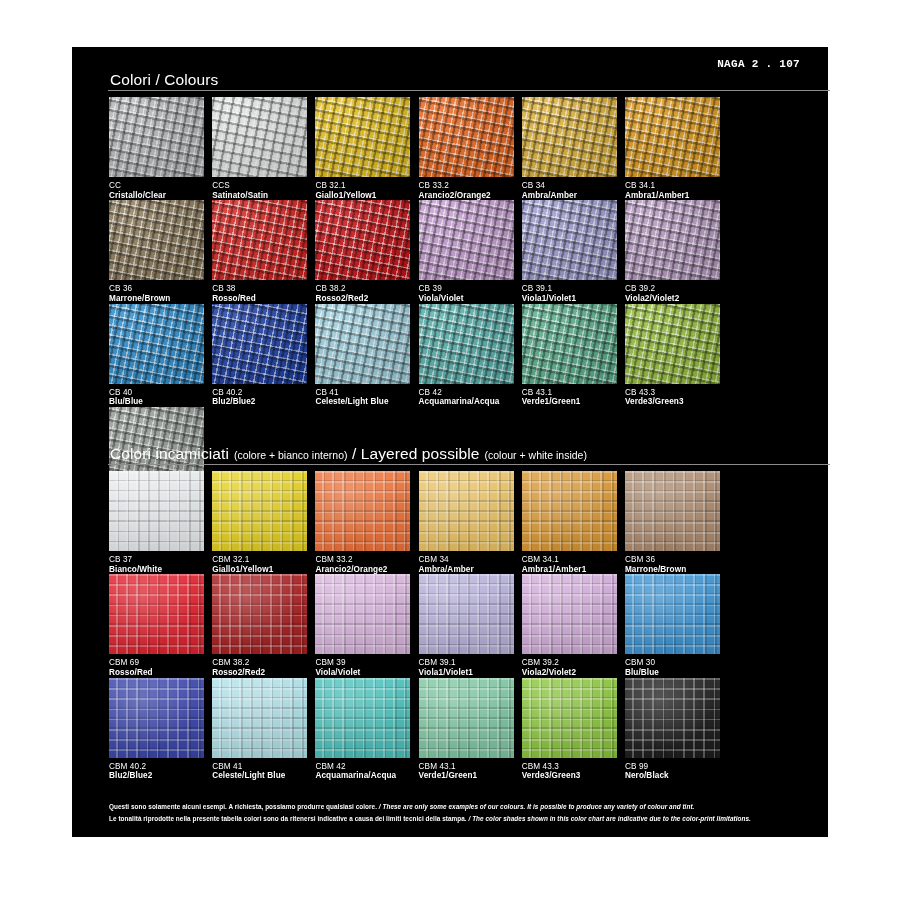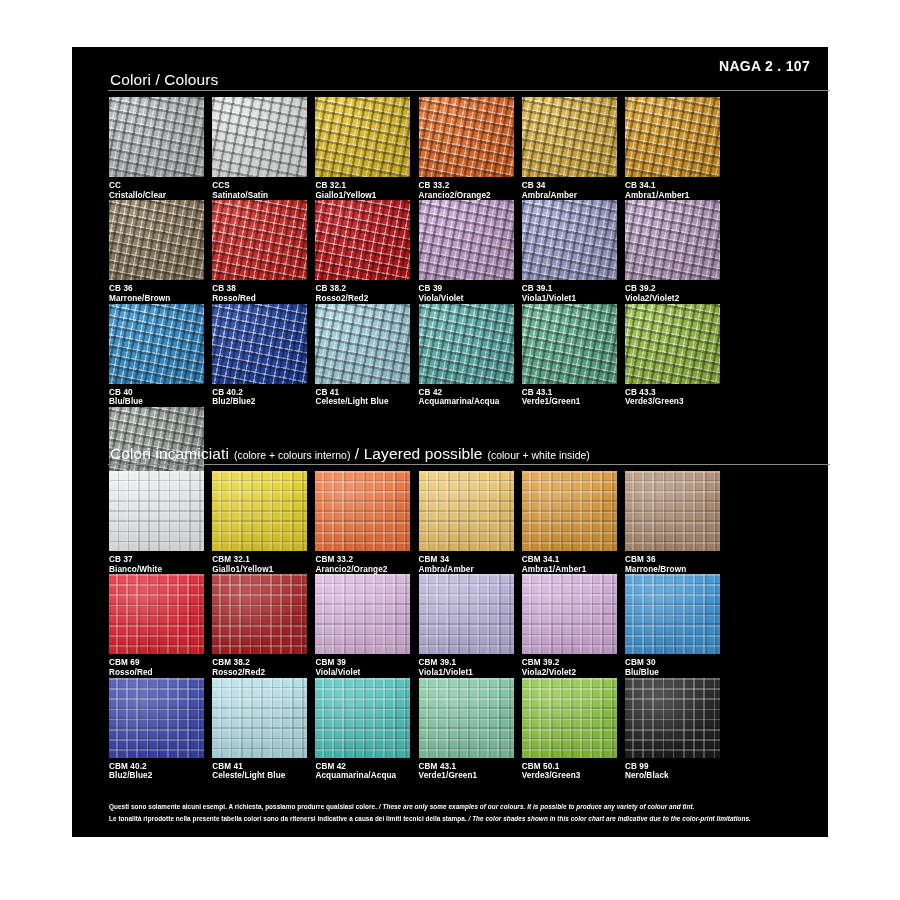--- a/index.html
+++ b/index.html
@@ -29,27 +29,27 @@
     top: 47px;
     width: 756px;
     height: 790px;
     background: #000000;
     box-sizing: border-box;
   }
 
   
   #doc-code {
     position: absolute;
-    right: 18px;
+    right: 28px;
     top: 11px;
     color: #ffffff;
-    font-size: 14px;
+    font-size: 11px;
     font-weight: bold;
     letter-spacing: 0.3px;
-    font-family: Liberation Sans, sans-serif;
+    font-family: Liberation Mono, monospace;
   }
 
   .section {
     position: absolute;
     left: 0;
     width: 100%;
   }
 
   .section-title-wrap {
     position: relative;
@@ -153,21 +153,21 @@
       linear-gradient(170deg, rgba(255,255,255,0.10), rgba(0,0,0,0.14));
   }
 
   .labels {
     padding-top: 4px;
     line-height: 1.18;
   }
   .lbl-code {
     color: #ffffff;
     font-size: 8.2px;
-    font-weight: bold;
+    font-weight: normal;
     letter-spacing: 0.1px;
     white-space: nowrap;
   }
   .lbl-name {
     color: #ffffff;
     font-size: 8.2px;
     font-weight: bold;
     letter-spacing: 0.1px;
     white-space: nowrap;
   }
@@ -333,21 +333,21 @@
             <div class="labels">
               <div class="lbl-code">CB 44</div>
               <div class="lbl-name">Acciaio/Steel</div>
             </div>
           </div>
         </div>
     </div>
 
     <div class="section" id="section-layered" style="top:396px;">
       <div class="section-title-wrap">
-        <div class="section-title"><span>Colori incamiciati</span><span class="sub" style="margin-left:5px;">(colore + colours interno)</span><span> / </span><span>Layered possible</span><span class="sub" style="margin-left:5px;">(colour + white inside)</span></div>
+        <div class="section-title"><span>Colori incamiciati</span><span class="sub" style="margin-left:5px;">(colore + bianco interno)</span><span> / </span><span>Layered possible</span><span class="sub" style="margin-left:5px;">(colour + white inside)</span></div>
       </div>
       <div class="rule" style="top:21px;"></div>
       <div class="grid" id="grid-layered">
           <div class="cell">
             <div class="swatch tex-quilt" style="background-color: rgb(236, 239, 241);"></div>
             <div class="labels">
               <div class="lbl-code">CB 37</div>
               <div class="lbl-name">Bianco/White</div>
             </div>
           </div>
@@ -452,21 +452,21 @@
           <div class="cell">
             <div class="swatch tex-quilt" style="background-color: rgb(128, 201, 164);"></div>
             <div class="labels">
               <div class="lbl-code">CBM 43.1</div>
               <div class="lbl-name">Verde1/Green1</div>
             </div>
           </div>
           <div class="cell">
             <div class="swatch tex-quilt" style="background-color: rgb(140, 198, 63);"></div>
             <div class="labels">
-              <div class="lbl-code">CBM 50.1</div>
+              <div class="lbl-code">CBM 43.3</div>
               <div class="lbl-name">Verde3/Green3</div>
             </div>
           </div>
           <div class="cell">
             <div class="swatch tex-quilt" style="background-color: rgb(28, 28, 28);"></div>
             <div class="labels">
               <div class="lbl-code">CB 99</div>
               <div class="lbl-name">Nero/Black</div>
             </div>
           </div>

